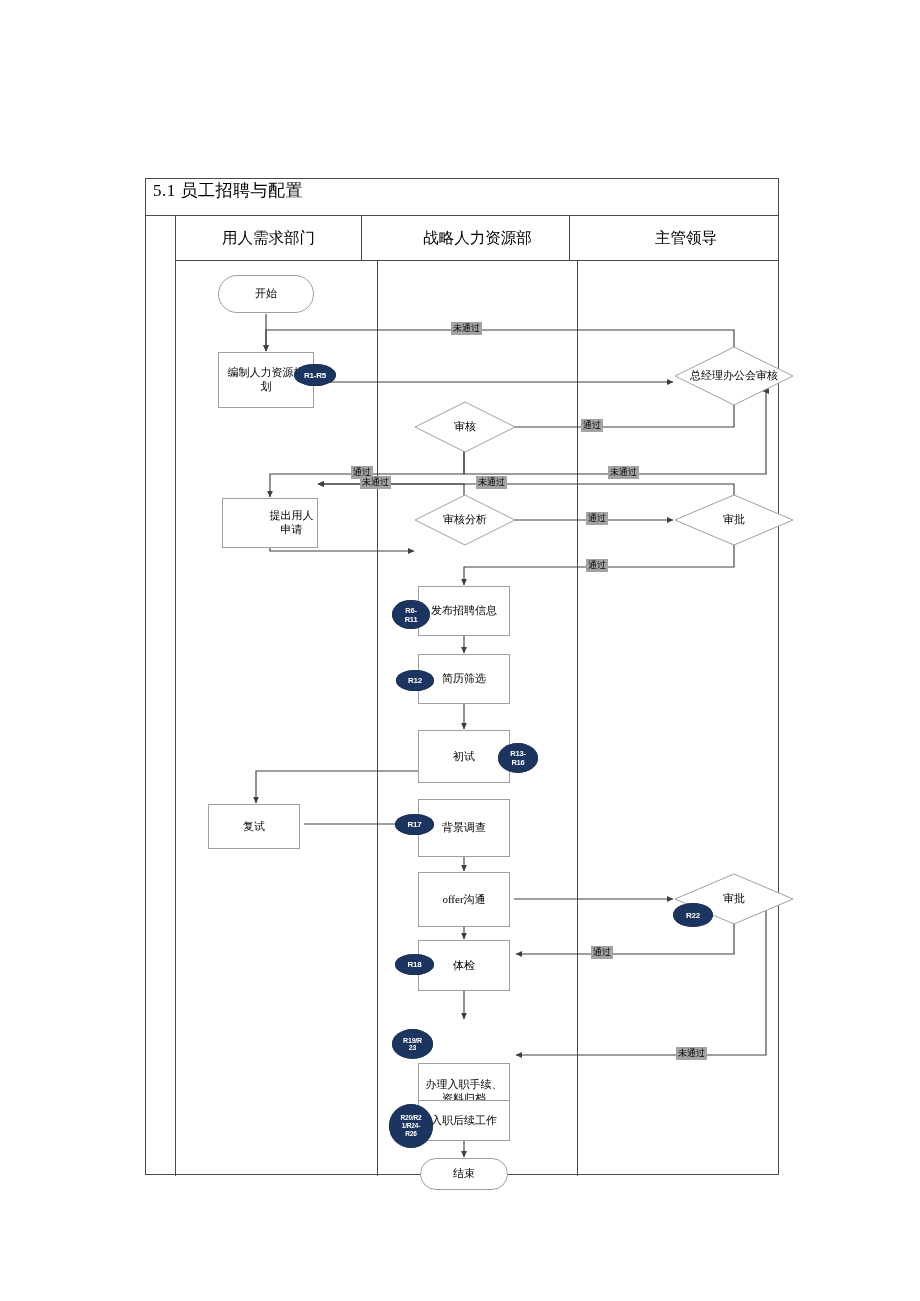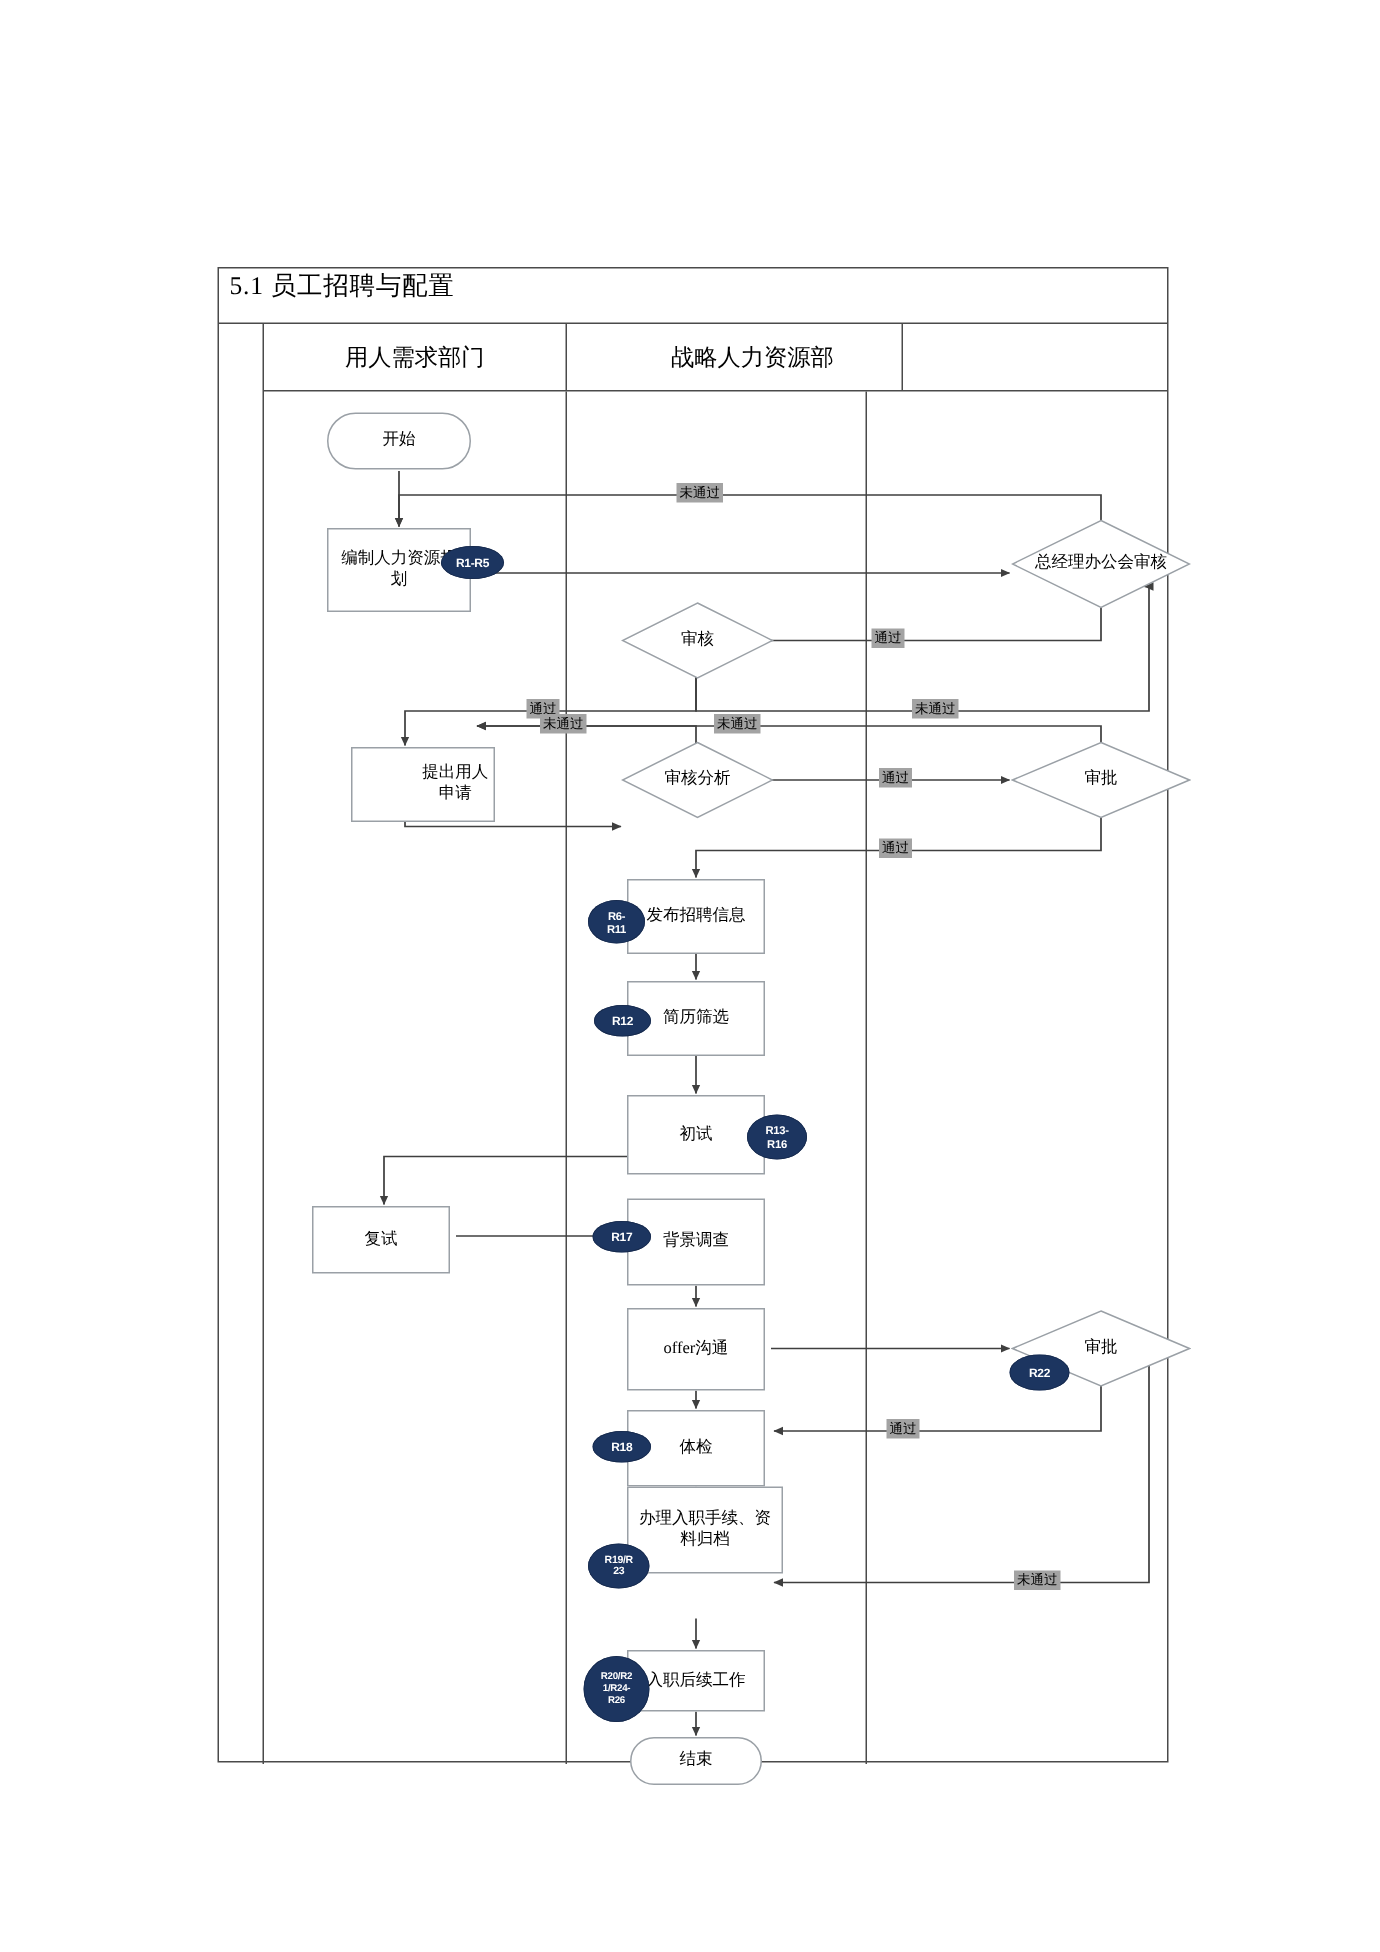--- a/index.html
+++ b/index.html
@@ -195,20 +195,23 @@
   </div>
 
   <div id="gutter-col"></div>
 
   <div id="lane-header">
     <div class="lane-head lh0 b">
       <span>用人需求部门</span>
     </div>
     <div class="lane-head lh1 b">
       <span>战略人力资源部</span>
+    </div>
+    <div class="lane-head lh2">
+      <span>主管领导</span>
     </div>
   </div>
 
   <div id="lane-body">
     <div class="lane-col lc0 b"></div>
     <div class="lane-col lc1 b"></div>
     <div class="lane-col lc2"></div>
   </div>
 
   <svg id="wires" viewBox="0 0 634 997" preserveAspectRatio="none">
@@ -295,21 +298,21 @@
       <div class="diamond-label">总经理办公会审核</div>
     </div>
 
     <div class="diamond-wrap" style="left:268px; top:222px; width:102px; height:52px;">
       <svg width="102" height="52" viewBox="0 0 102 52">
         <polygon points="51,1 101,26 51,51 1,26" fill="#ffffff" stroke="#9aa0a6" stroke-width="1"></polygon>
       </svg>
       <div class="diamond-label">审核</div>
     </div>
 
-    <div class="node proc" style="left:88px; top:319px; width:96px; height:50px;padding-left:43px;">
+    <div class="node proc" style="left:76px; top:319px; width:96px; height:50px;padding-left:43px;">
       <span>提出用人申请</span>
     </div>
 
     <div class="diamond-wrap" style="left:268px; top:315px; width:102px; height:52px;">
       <svg width="102" height="52" viewBox="0 0 102 52">
         <polygon points="51,1 101,26 51,51 1,26" fill="#ffffff" stroke="#9aa0a6" stroke-width="1"></polygon>
       </svg>
       <div class="diamond-label">审核分析</div>
     </div>
 
@@ -348,21 +351,21 @@
       <svg width="120" height="52" viewBox="0 0 120 52">
         <polygon points="60,1 119,26 60,51 1,26" fill="#ffffff" stroke="#9aa0a6" stroke-width="1"></polygon>
       </svg>
       <div class="diamond-label">审批</div>
     </div>
 
     <div class="node proc" style="left:272px; top:761px; width:92px; height:51px;">
       <span>体检</span>
     </div>
 
-    <div class="node proc" style="left:272px; top:812px; width:104px; height:58px; padding:0 5px;">
+    <div class="node proc" style="left:272px; top:884px; width:92px; height:58px; padding:0 5px;">
       <span>办理入职手续、资料归档</span>
     </div>
 
     <div class="node proc" style="left:272px; top:921px; width:92px; height:41px;">
       <span>入职后续工作</span>
     </div>
 
     <div class="node term" style="left:274px; top:979px; width:88px; height:32px;">
       <span>结束</span>
     </div>

